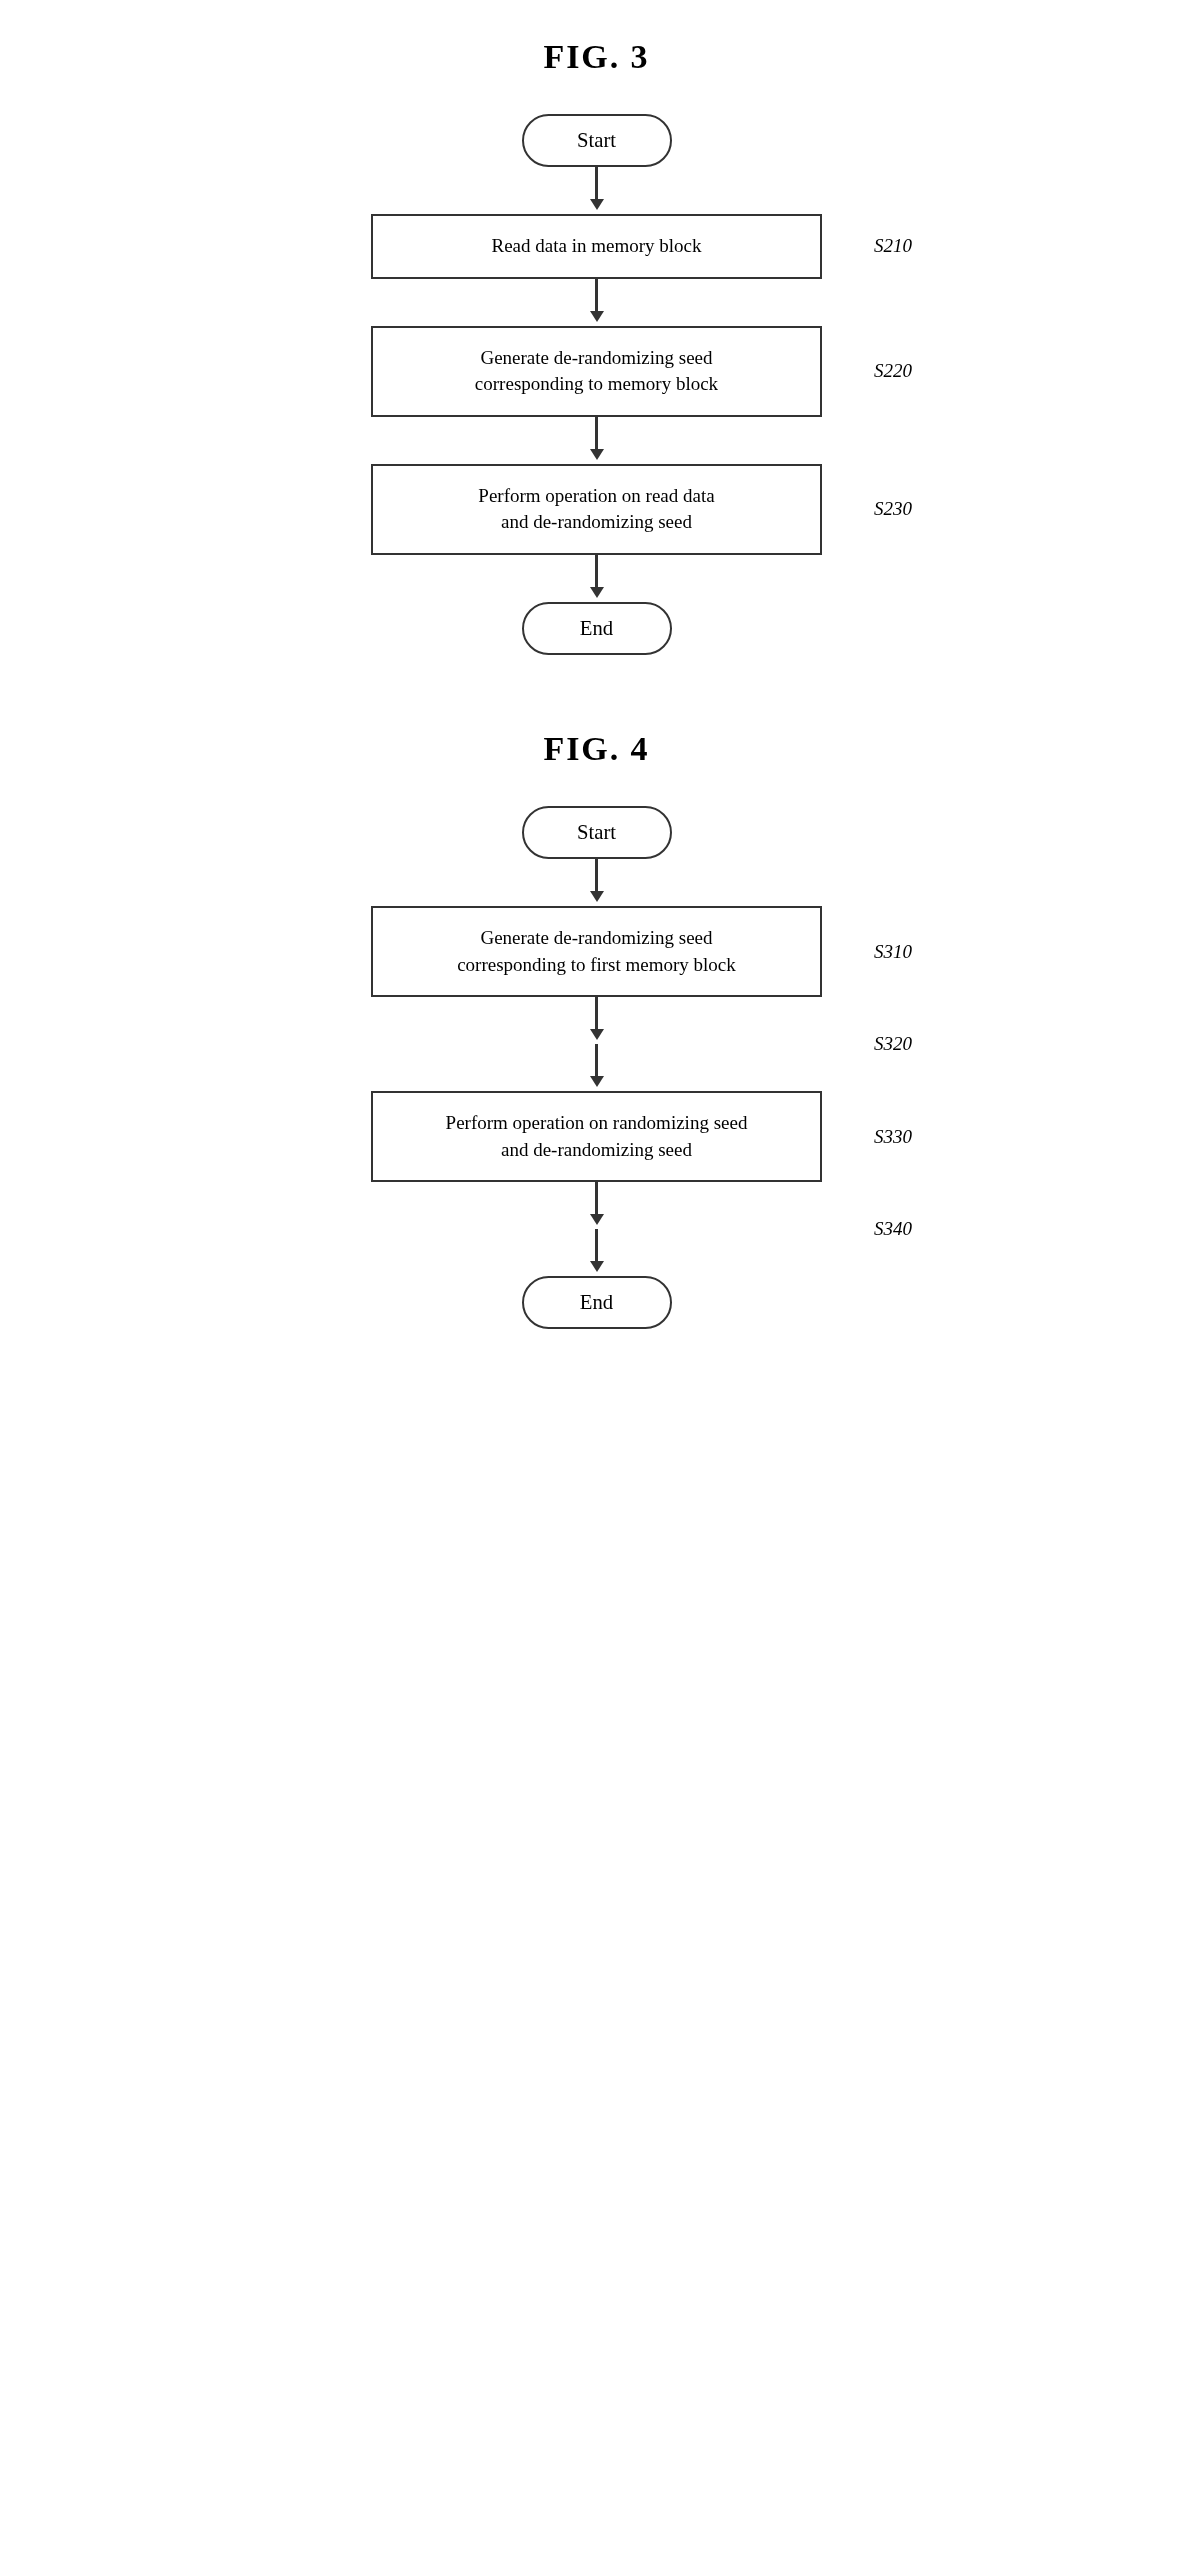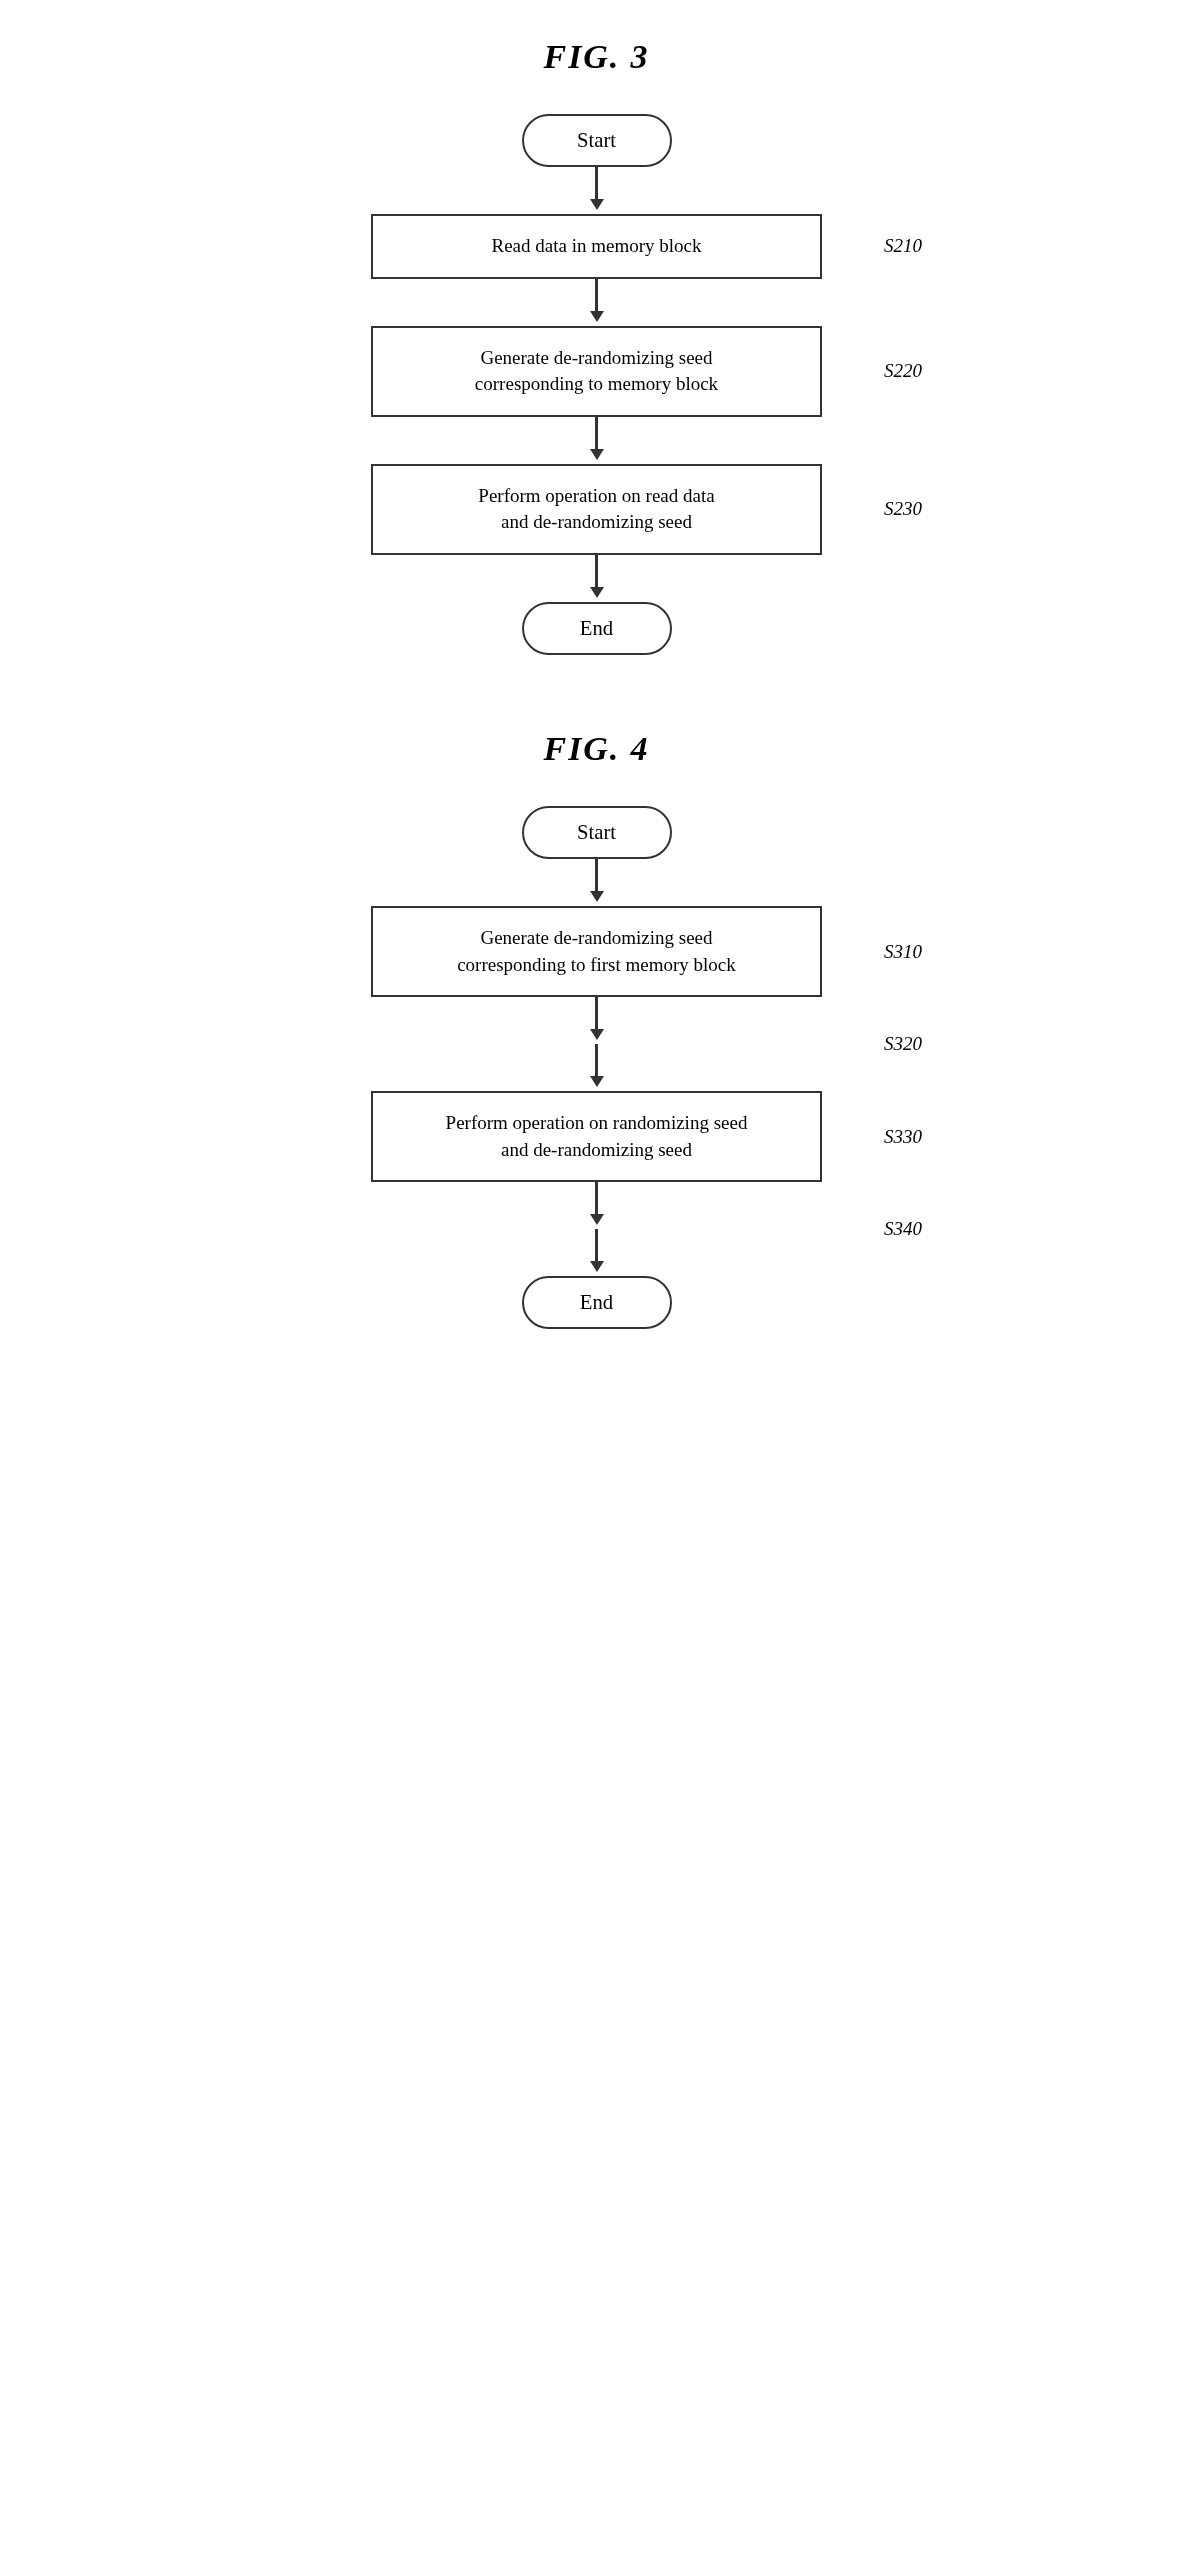--- a/index.html
+++ b/index.html
@@ -18,21 +18,20 @@
       display: flex;
       flex-direction: column;
       align-items: center;
       width: 657px;
       margin-bottom: 75px;
     }
 
     .figure-title {
       font-size: 34px;
       font-weight: bold;
-      font-style: italic;
       margin-bottom: 38px;
       letter-spacing: 1.9px;
     }
 
     .flowchart {
       display: flex;
       flex-direction: column;
       align-items: center;
       width: 100%;
       position: relative;
@@ -91,21 +90,21 @@
     .step-wrapper {
       position: relative;
       display: flex;
       align-items: center;
       justify-content: center;
       width: 100%;
     }
 
     .step-label {
       position: absolute;
-      right: 3px;
+      right: 13px;
       font-size: 19px;
       font-style: italic;
       white-space: nowrap;
     }
   </style>
 </head>
 <body>
 
 <div class="figure-container">
   <div class="figure-title">FIG. 3</div>

